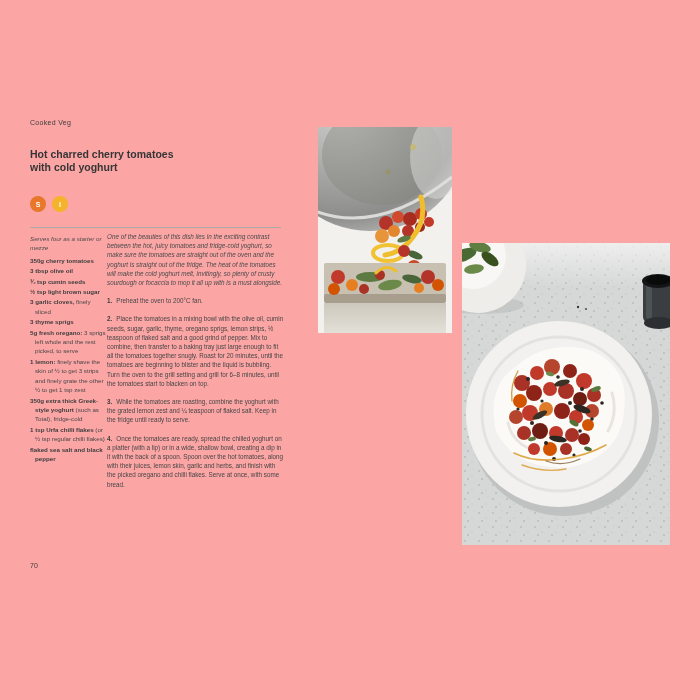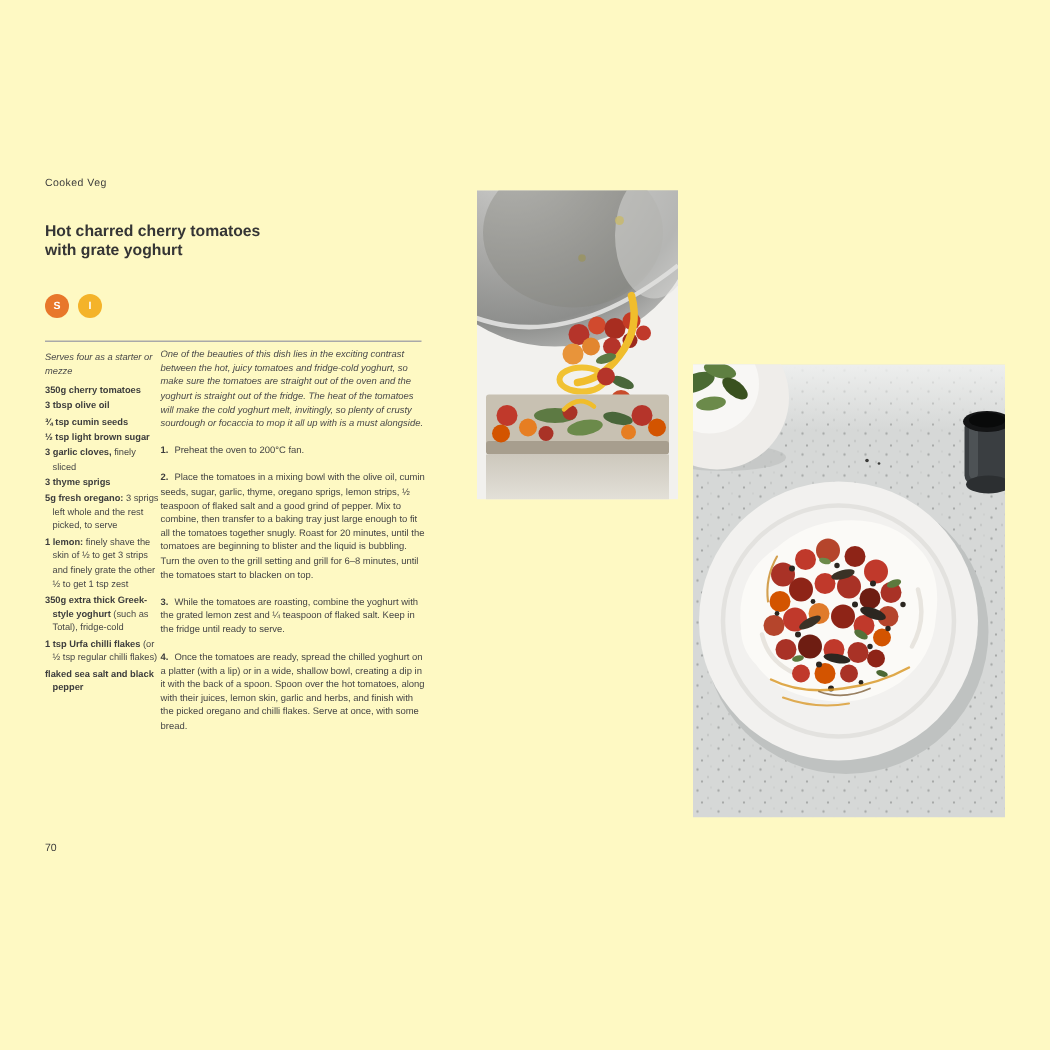--- a/index.html
+++ b/index.html
@@ -1,17 +1,17 @@
 <!DOCTYPE html>
 <html><head>
 <meta charset="utf-8">
 <style>
   html,body { margin:0; padding:0; background:#ffffff; }
   #page {
-    position:relative; width:700px; height:700px; background:#fef9c3;
+    position:relative; width:700px; height:700px; background:#fca5a5;
     overflow:hidden; font-family:"Liberation Sans", sans-serif; color:#3f3f3f;
   }
   .abs { position:absolute; }
 
   #section-label { left:30px; top:119px; font-size:7px; letter-spacing:.3px; color:#3c3c3c; }
   #recipe-title { left:30px; top:148px; font-size:10.5px; font-weight:700; line-height:13px; color:#353535; }
   #badge-row { left:30px; top:196px; display:flex; gap:6px; }
   .badge {
     width:16px; height:16px; border-radius:50%; display:flex; align-items:center;
     justify-content:center; color:#ffffff; font-size:7px; font-weight:700;
@@ -36,21 +36,21 @@
 </style>
 </head>
 <body>
 
 <div id="page">
 
   <div id="section-label" class="abs">Cooked Veg</div>
 
   <div id="recipe-title" class="abs">
     <div>Hot charred cherry tomatoes</div>
-    <div>with grate yoghurt</div>
+    <div>with cold yoghurt</div>
   </div>
 
   <div id="badge-row" class="abs">
 
       <span class="badge" style="background-color: rgb(232, 119, 43);">S</span>
 
       <span class="badge" style="background-color: rgb(244, 179, 42);">I</span>
     </div>
 
   <div id="col-rule" class="abs"></div>

